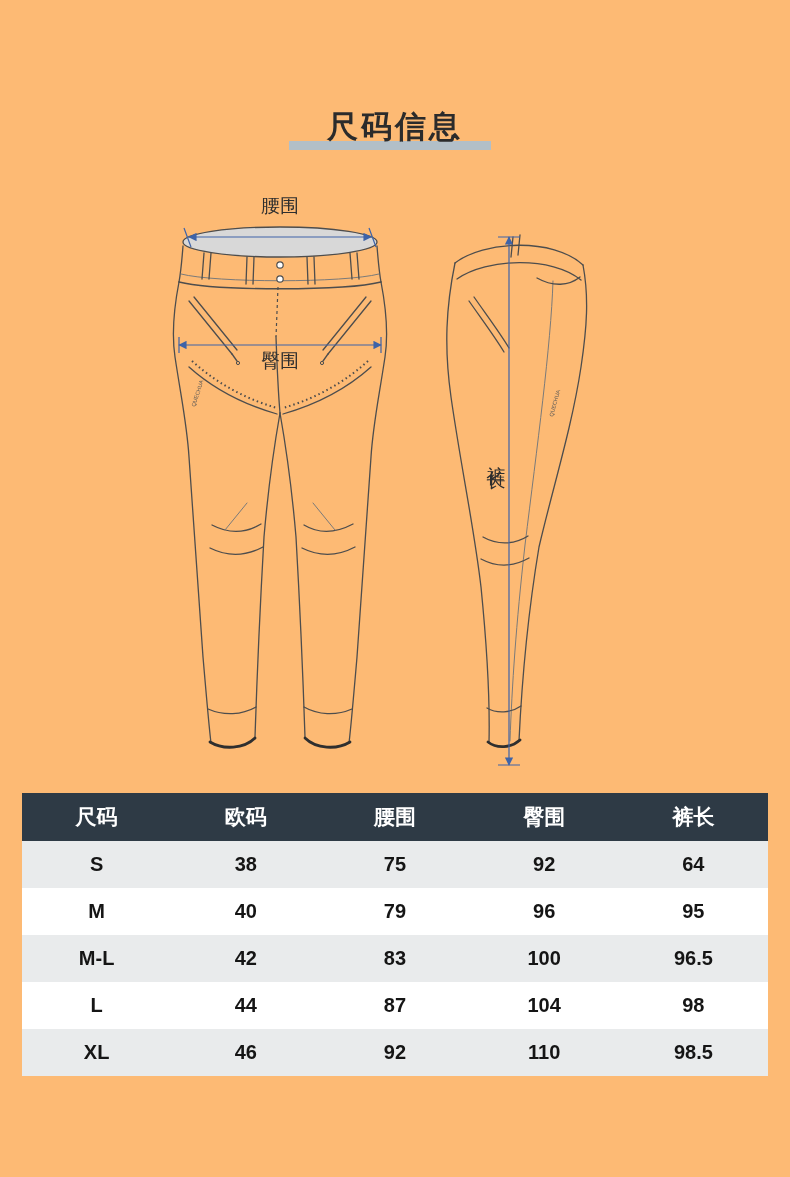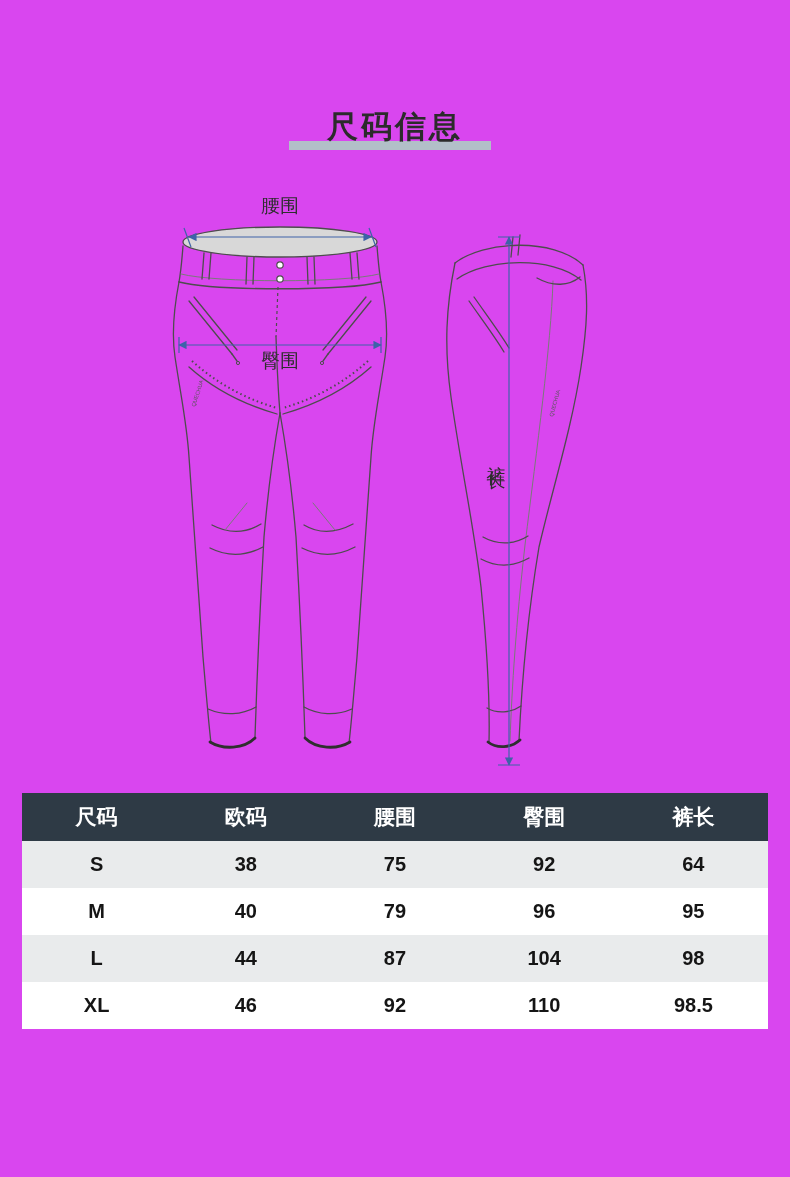--- a/index.html
+++ b/index.html
@@ -1,17 +1,17 @@
 <!DOCTYPE html>
 <html><head>
 <meta charset="utf-8">
 <style>
   html,body { margin:0; padding:0; background:#ffffff; }
   body { width:790px; height:1177px; font-family:"Liberation Sans","DejaVu Sans",sans-serif; }
-  .page { position:relative; width:790px; height:1177px; background:#d946ef; overflow:hidden; }
+  .page { position:relative; width:790px; height:1177px; background:#fdba74; overflow:hidden; }
 
   
   .title-wrap { position:absolute; top:106px; left:0; width:790px; text-align:center; }
   .page-title { position:relative; z-index:2; font-size:31px; font-weight:bold; color:#2b2b2b; letter-spacing:3px; }
   .title-underline { position:relative; z-index:1; width:202px; height:9px; background:#b2bfc8; margin:-7px auto 0 auto; transform:translateX(-5px); }
 
   
   .diagram { position:absolute; top:185px; left:0; width:790px; height:600px; }
   .diagram svg { position:absolute; left:85px; top:0; }
   .ln { fill:none; stroke:#4d4d4d; stroke-width:1.3; stroke-linecap:round; }
@@ -152,20 +152,27 @@
         <td>64</td>
       </tr>
       <tr>
         <td>M</td>
         <td>40</td>
         <td>79</td>
         <td>96</td>
         <td>95</td>
       </tr>
       <tr>
+        <td>M-L</td>
+        <td>42</td>
+        <td>83</td>
+        <td>100</td>
+        <td>96.5</td>
+      </tr>
+      <tr>
         <td>L</td>
         <td>44</td>
         <td>87</td>
         <td>104</td>
         <td>98</td>
       </tr>
       <tr>
         <td>XL</td>
         <td>46</td>
         <td>92</td>

